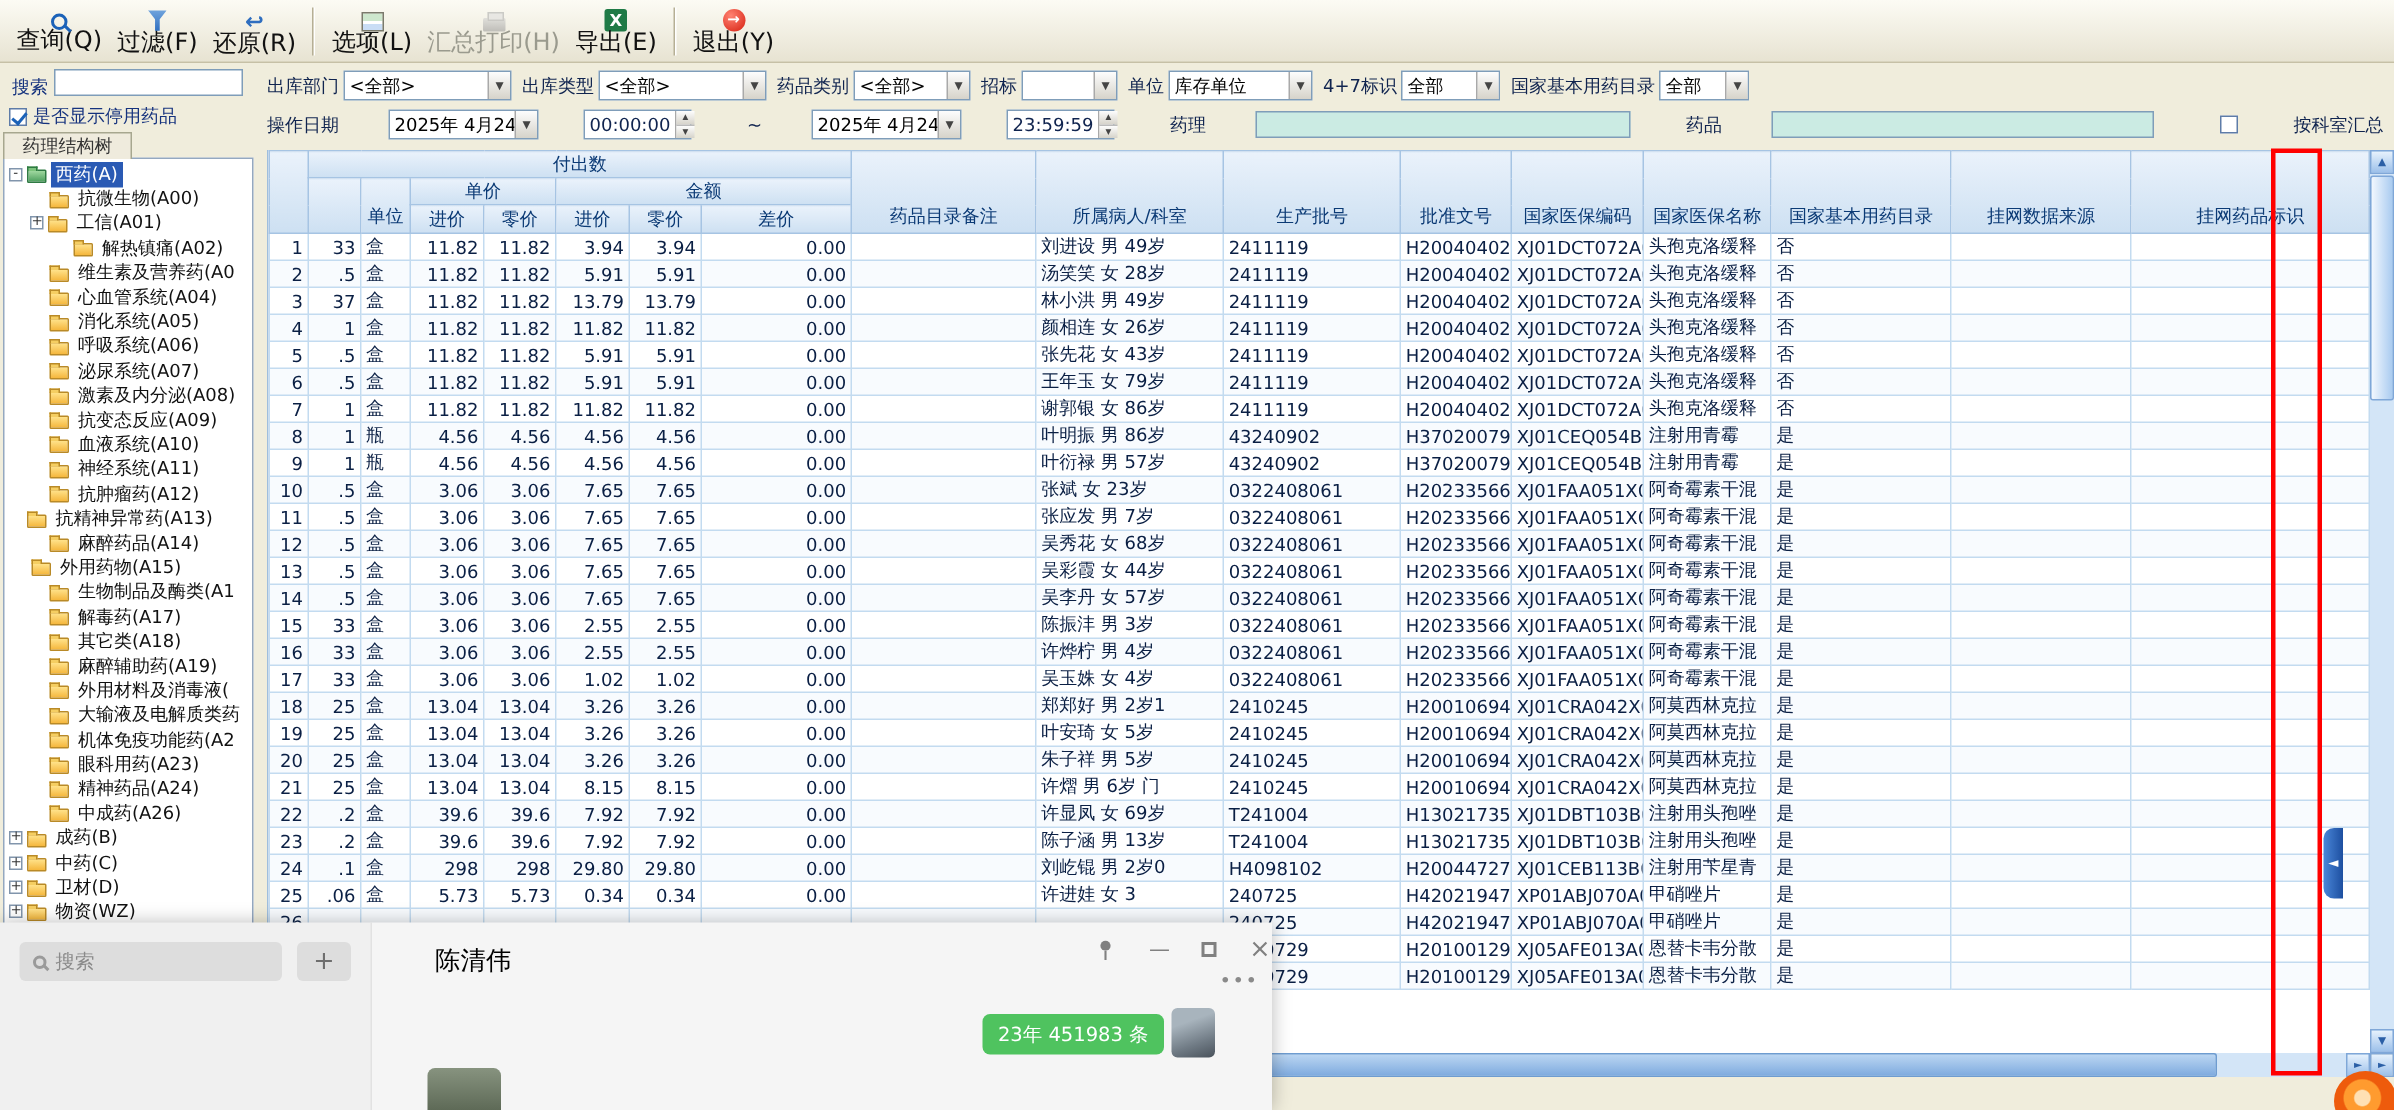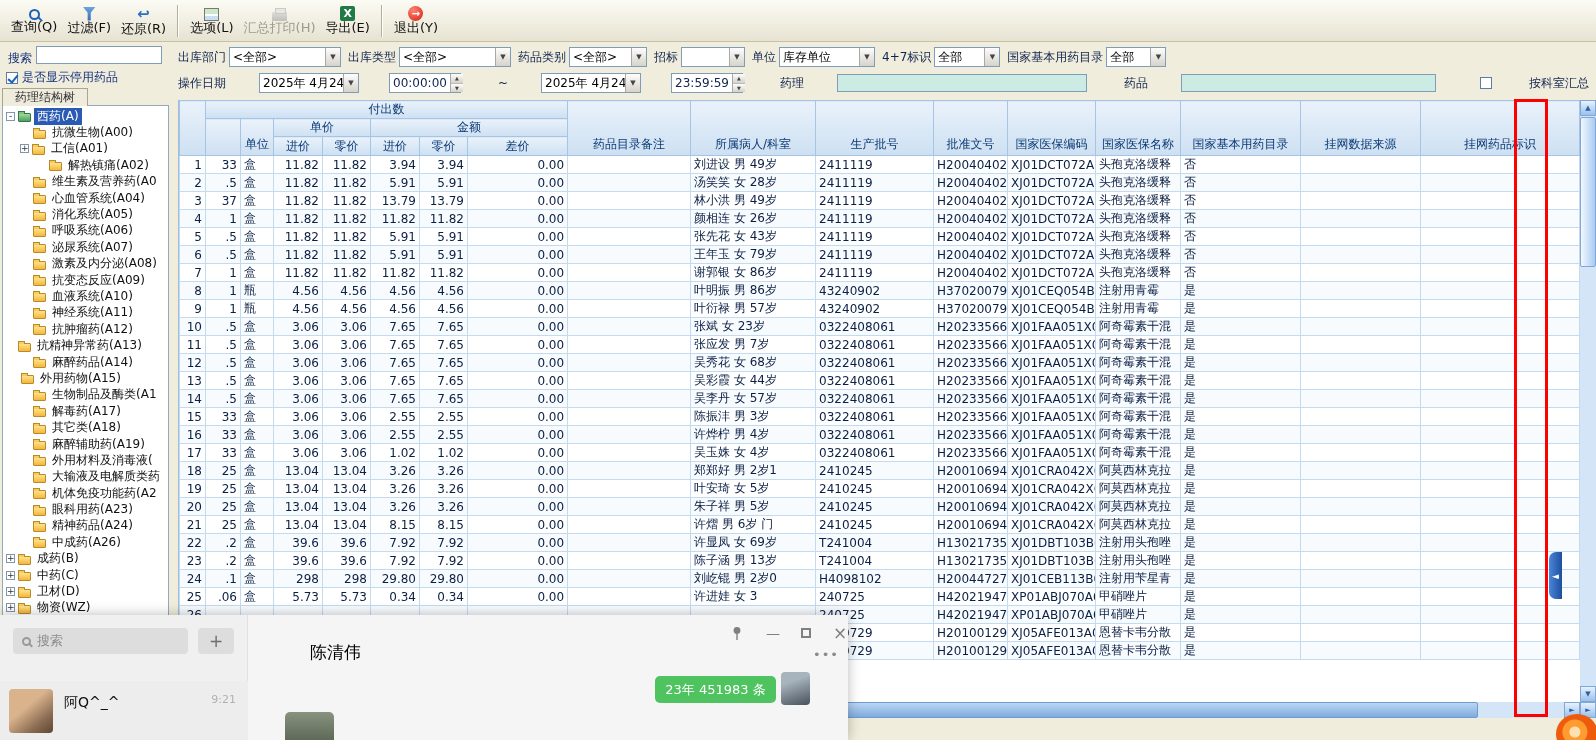--- a/index.html
+++ b/index.html
@@ -8,21 +8,21 @@
   .app { position:relative; width:1596px; height:740px; background:#F0EDDC; overflow:hidden; }
 
   
   .toolbar { position:absolute; left:0; top:0; width:1596px; height:42px;
     background:linear-gradient(#FCFBF4,#E7E3D2); border-bottom:1px solid #C6C0A6;
     display:flex; align-items:center; padding-left:6px; }
   .tbtn { display:flex; flex-direction:column; align-items:center; justify-content:center;
     min-width:50px; height:38px; padding:0 5px; color:#111; cursor:default; }
   .tbtn.disabled { color:#9a9a8e; }
   .tbtn.disabled .tbi { filter:grayscale(1); opacity:.55; }
-  .tblabel { font-size:13px; line-height:14px; }
+  .tblabel { font-size:16px; line-height:14px; }
   .tsep { width:2px; height:32px; border-left:1px solid #B6AF95; border-right:1px solid #FFFFFF; margin:0 6px; }
   .tbi { display:block; height:16px; }
   .ic-search { width:11px; height:11px; border:2px solid #1B62B8; border-radius:50%; position:relative; margin-top:1px; }
   .ic-search::after { content:""; position:absolute; width:6px; height:2px; background:#1B62B8;
     transform:rotate(45deg); right:-5px; bottom:-2px; }
   .ic-filter { width:13px; height:14px; background:linear-gradient(#6FA3DC,#2F6EBF);
     clip-path:polygon(0 0,100% 0,62% 45%,62% 100%,38% 100%,38% 45%); }
   .ic-restore { color:#2F6EBF; font-size:15px; font-weight:bold; line-height:16px; }
   .ic-options { width:15px; height:13px; border:1px solid #7A7A6C; margin-top:2px;
     background:linear-gradient(180deg,#CDE7CD 0 5px,#FFFFFF 5px 7px,#C9DDF5 7px 13px); }
@@ -123,21 +123,21 @@
   .wmag { width:9px; height:9px; border:2px solid #9A9A9A; border-radius:50%; position:relative; flex:none; }
   .wmag::after { content:""; position:absolute; right:-4px; bottom:-2px; width:5px; height:2px; background:#9A9A9A; transform:rotate(45deg); }
   .wplus { position:absolute; left:198px; top:13px; width:36px; height:26px; background:#DDDDDD; border-radius:4px;
     color:#6E6E6E; font-size:17px; display:flex; align-items:center; justify-content:center; }
   .contact { position:absolute; left:0; top:66px; width:248px; height:59px; background:#EDEDED; }
   .avatar { position:absolute; left:9px; top:8px; width:44px; height:44px; border-radius:4px;
     background:linear-gradient(140deg,#D9B38C 0 40%,#8A6B52 75%,#5C4733); }
   .cname { position:absolute; left:64px; top:13px; font-size:14px; color:#0F0F0F; }
   .ctime { position:absolute; right:12px; top:12px; font-size:11px; color:#B1B1B1; }
   .chat-right { position:absolute; left:248px; top:0; width:600px; height:125px; background:#F5F5F5; }
-  .ctitle { position:absolute; left:42px; top:26px; font-size:17px; color:#000;margin-left:20px; }
+  .ctitle { position:absolute; left:42px; top:14px; font-size:17px; color:#000; }
   .wc { position:absolute; top:5px; width:30px; height:26px; display:flex; align-items:center; justify-content:center; color:#808080; }
   .pin { left:474px; } .min { left:510px; font-size:14px; } .max { left:543px; } .close { left:577px; font-size:17px; }
   .maxbox { width:10px; height:10px; border:2px solid #808080; display:inline-block; }
   .more { position:absolute; left:565px; top:32px; color:#8A8A8A; font-size:13px; letter-spacing:1px; }
   .bubble { position:absolute; left:407px; top:61px; width:121px; height:27px; background:#4FC35F; border-radius:5px;
     color:#fff; font-size:13px; display:flex; align-items:center; justify-content:center; }
   .msg-avatar { position:absolute; left:533px; top:57px; width:29px; height:33px; border-radius:4px;
     background:linear-gradient(160deg,#A8B4BD 0 30%,#6F7A84 70%,#49525B); }
   .bimg { position:absolute; left:37px; top:97px; width:49px; height:28px; border-radius:5px 5px 0 0;
     background:linear-gradient(#87937F,#5E6A57); }
@@ -1022,25 +1022,20 @@
   <div class="redbox"></div>
   <div class="blob"></div>
 
   <div class="chat">
     <div class="chat-left">
       <div class="wsearch">
         <span class="wmag"></span>
         <span>搜索</span>
       </div>
       <div class="wplus">+</div>
-      <div class="contact">
-        <div class="avatar"></div>
-        <span class="cname">阿Q^_^</span>
-        <span class="ctime">9:21</span>
-      </div>
     </div>
     <div class="chat-right">
       <span class="ctitle">陈清伟</span>
       <div class="wc pin">
         <svg width="12" height="15" viewBox="0 0 12 15">
             <circle cx="6" cy="4.5" r="3.4" fill="#808080"></circle>
             <rect x="5.3" y="8" width="1.4" height="6" fill="#808080"></rect>
           </svg>
       </div>
       <div class="wc min">—</div>

